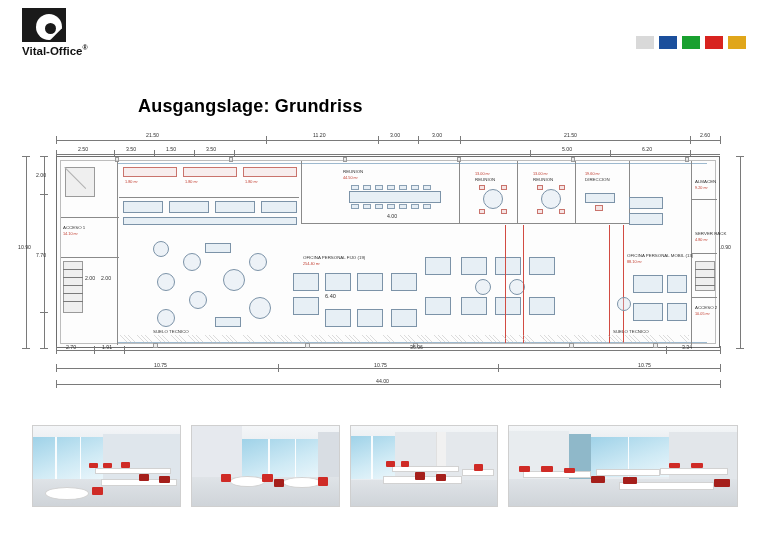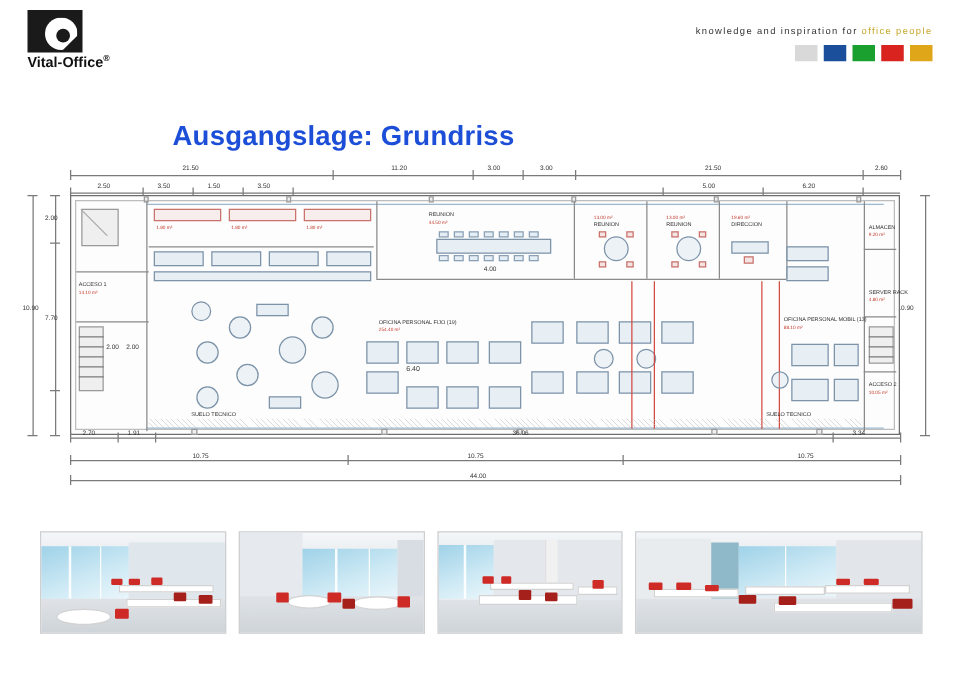--- a/index.html
+++ b/index.html
@@ -42,21 +42,21 @@
     position:absolute; right:22px; top:20px;
     font-size:7.5px; letter-spacing:1.1px; color:#333; white-space:nowrap;
   }
   .tagline .accent { color:#c8a72a; }
   .swatches { position:absolute; right:22px; top:36px; display:flex; gap:5px; }
   .swatches div { width:18px; height:13px; }
 
   
   .slide-title {
     position:absolute; left:138px; top:96px;
-    font-size:22px; font-weight:bold; color:#1d4ed8; letter-spacing:0.2px;
+    font-size:18px; font-weight:bold; color:#000000; letter-spacing:0.2px;
   }
 
   
   .plan { position:absolute; left:18px; top:126px; width:732px; height:270px; }
 
   .thinline { position:absolute; background:#7a7a7a; }
   .hline { height:1px; }
   .vline { width:1px; }
 
   .dimtxt {
@@ -133,23 +133,20 @@
 
   <div class="header">
     <div class="logo-box">
       <div class="logo-mark">
         <div class="swirl"></div>
         <div class="dot"></div>
       </div>
       <div class="logo-text"><span>Vital-Office</span><sup>®</sup></div>
     </div>
 
-    <div class="tagline">
-      <span>knowledge and inspiration for </span><span class="accent">office people</span>
-    </div>
 
     <div class="swatches">
       <div style="background:#d9d9d9"></div>
       <div style="background:#1b4f9c"></div>
       <div style="background:#19a02f"></div>
       <div style="background:#d8231f"></div>
       <div style="background:#e0a61a"></div>
     </div>
   </div>
 

